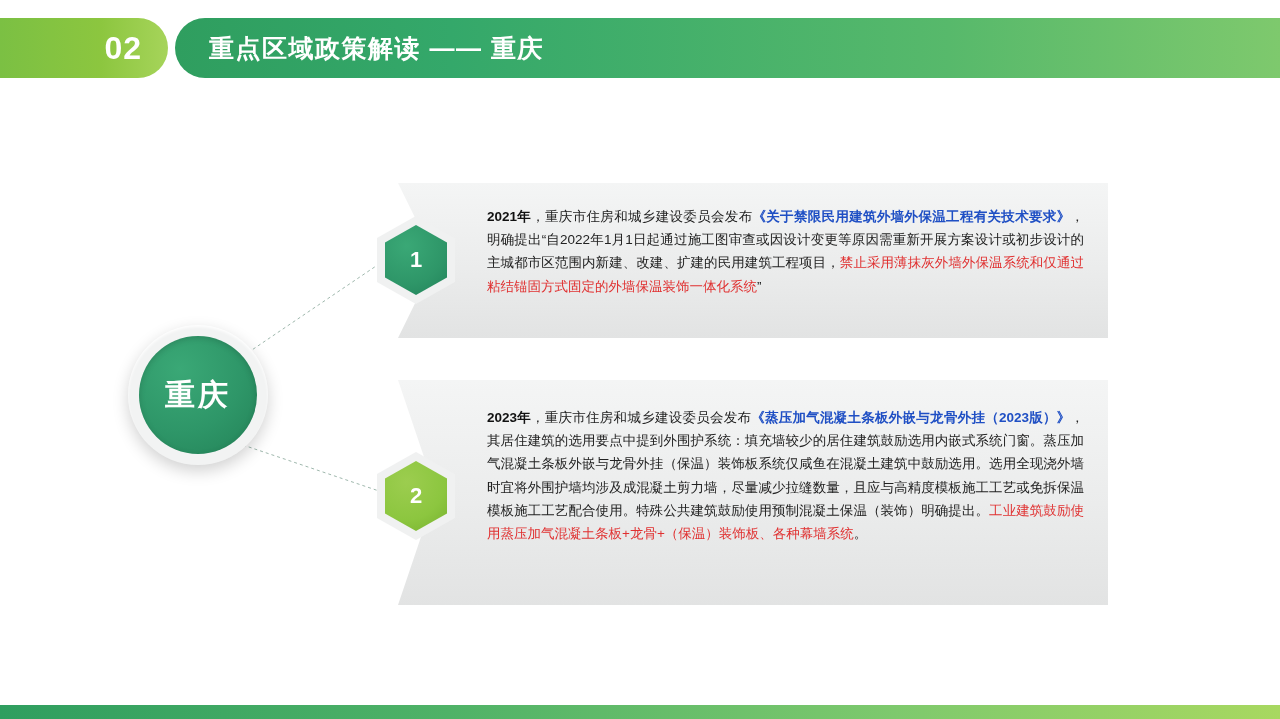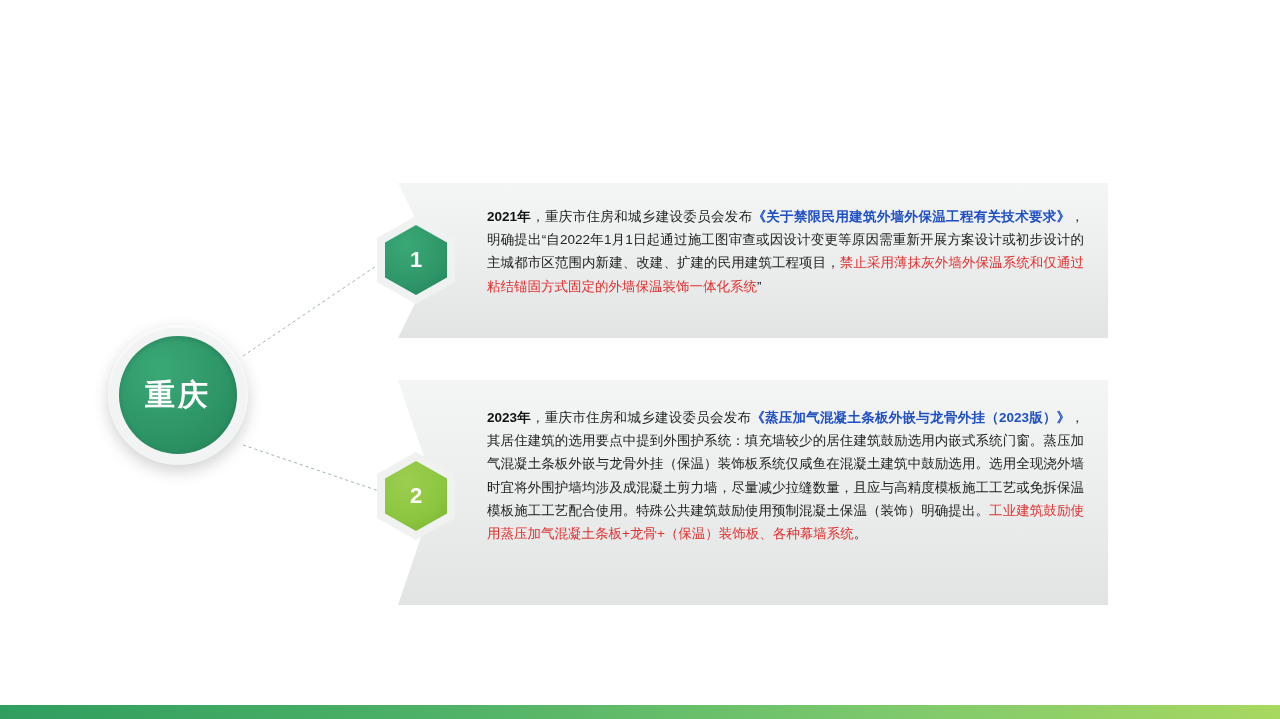--- a/index.html
+++ b/index.html
@@ -70,21 +70,21 @@
     bottom: 0;
     left: 0;
     width: 100%;
     height: 14px;
     background: linear-gradient(90deg, #2f9e5f 0%, #4fb267 35%, #7ec96d 70%, #a8d860 100%);
   }
 
   
   .main-circle-wrap {
     position: absolute;
-    left: 108px;
+    left: 128px;
     top: 325px;
     width: 140px;
     height: 140px;
   }
   .main-circle-outer {
     position: absolute;
     inset: 0;
     border-radius: 50%;
     background: #f2f3f3;
     box-shadow: 0 6px 16px rgba(0,0,0,0.18), inset 0 2px 3px rgba(255,255,255,0.9);
@@ -187,20 +187,26 @@
   .hex-num {
     color: #ffffff;
     font-size: 22px;
     font-weight: bold;
   }
 </style>
 </head>
 <body>
 
 <div class="header">
+  <div class="header-badge">
+    <span class="header-badge-num">02</span>
+  </div>
+  <div class="header-bar">
+    <span class="header-title">重点区域政策解读 —— 重庆</span>
+  </div>
 </div>
 
 <svg class="connectors" viewBox="0 0 1280 719">
   <line x1="243" y1="356" x2="382" y2="262" stroke="#9fb8ad" stroke-width="1" stroke-dasharray="3,3"></line>
   <line x1="243" y1="445" x2="382" y2="492" stroke="#9fb8ad" stroke-width="1" stroke-dasharray="3,3"></line>
 </svg>
 
 <div class="main-circle-wrap">
   <div class="main-circle-outer"></div>
   <div class="main-circle-inner">

